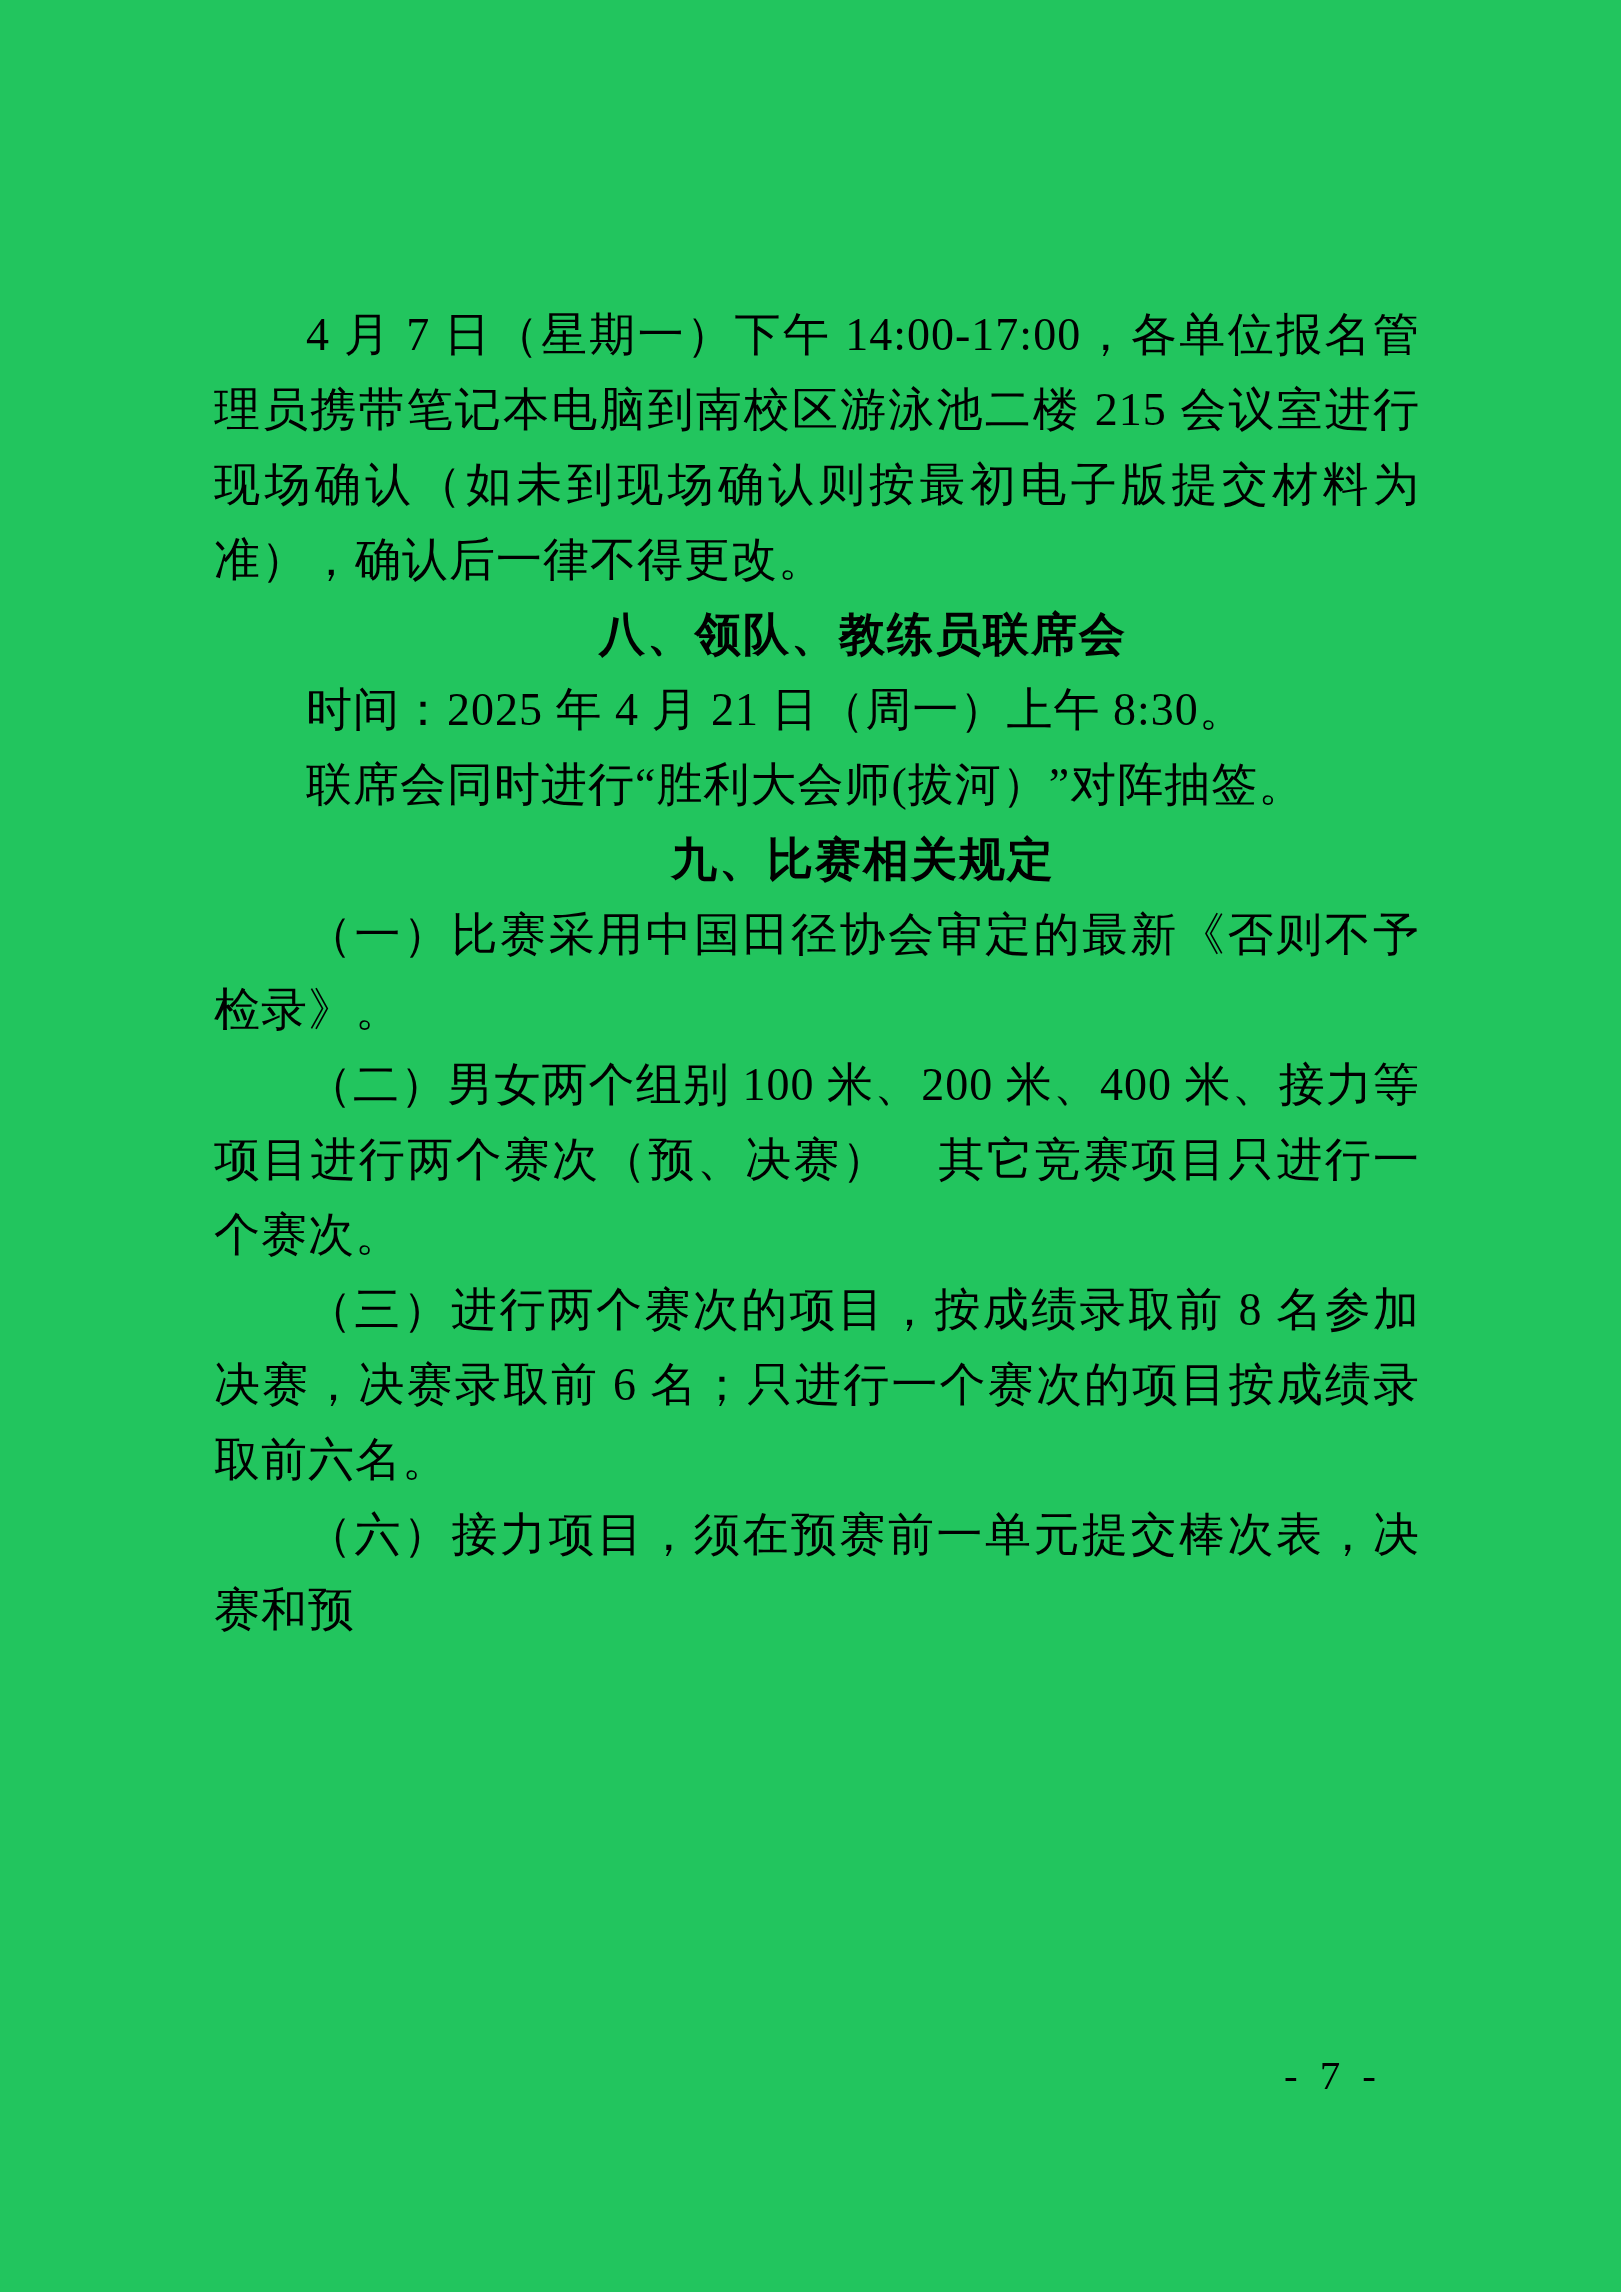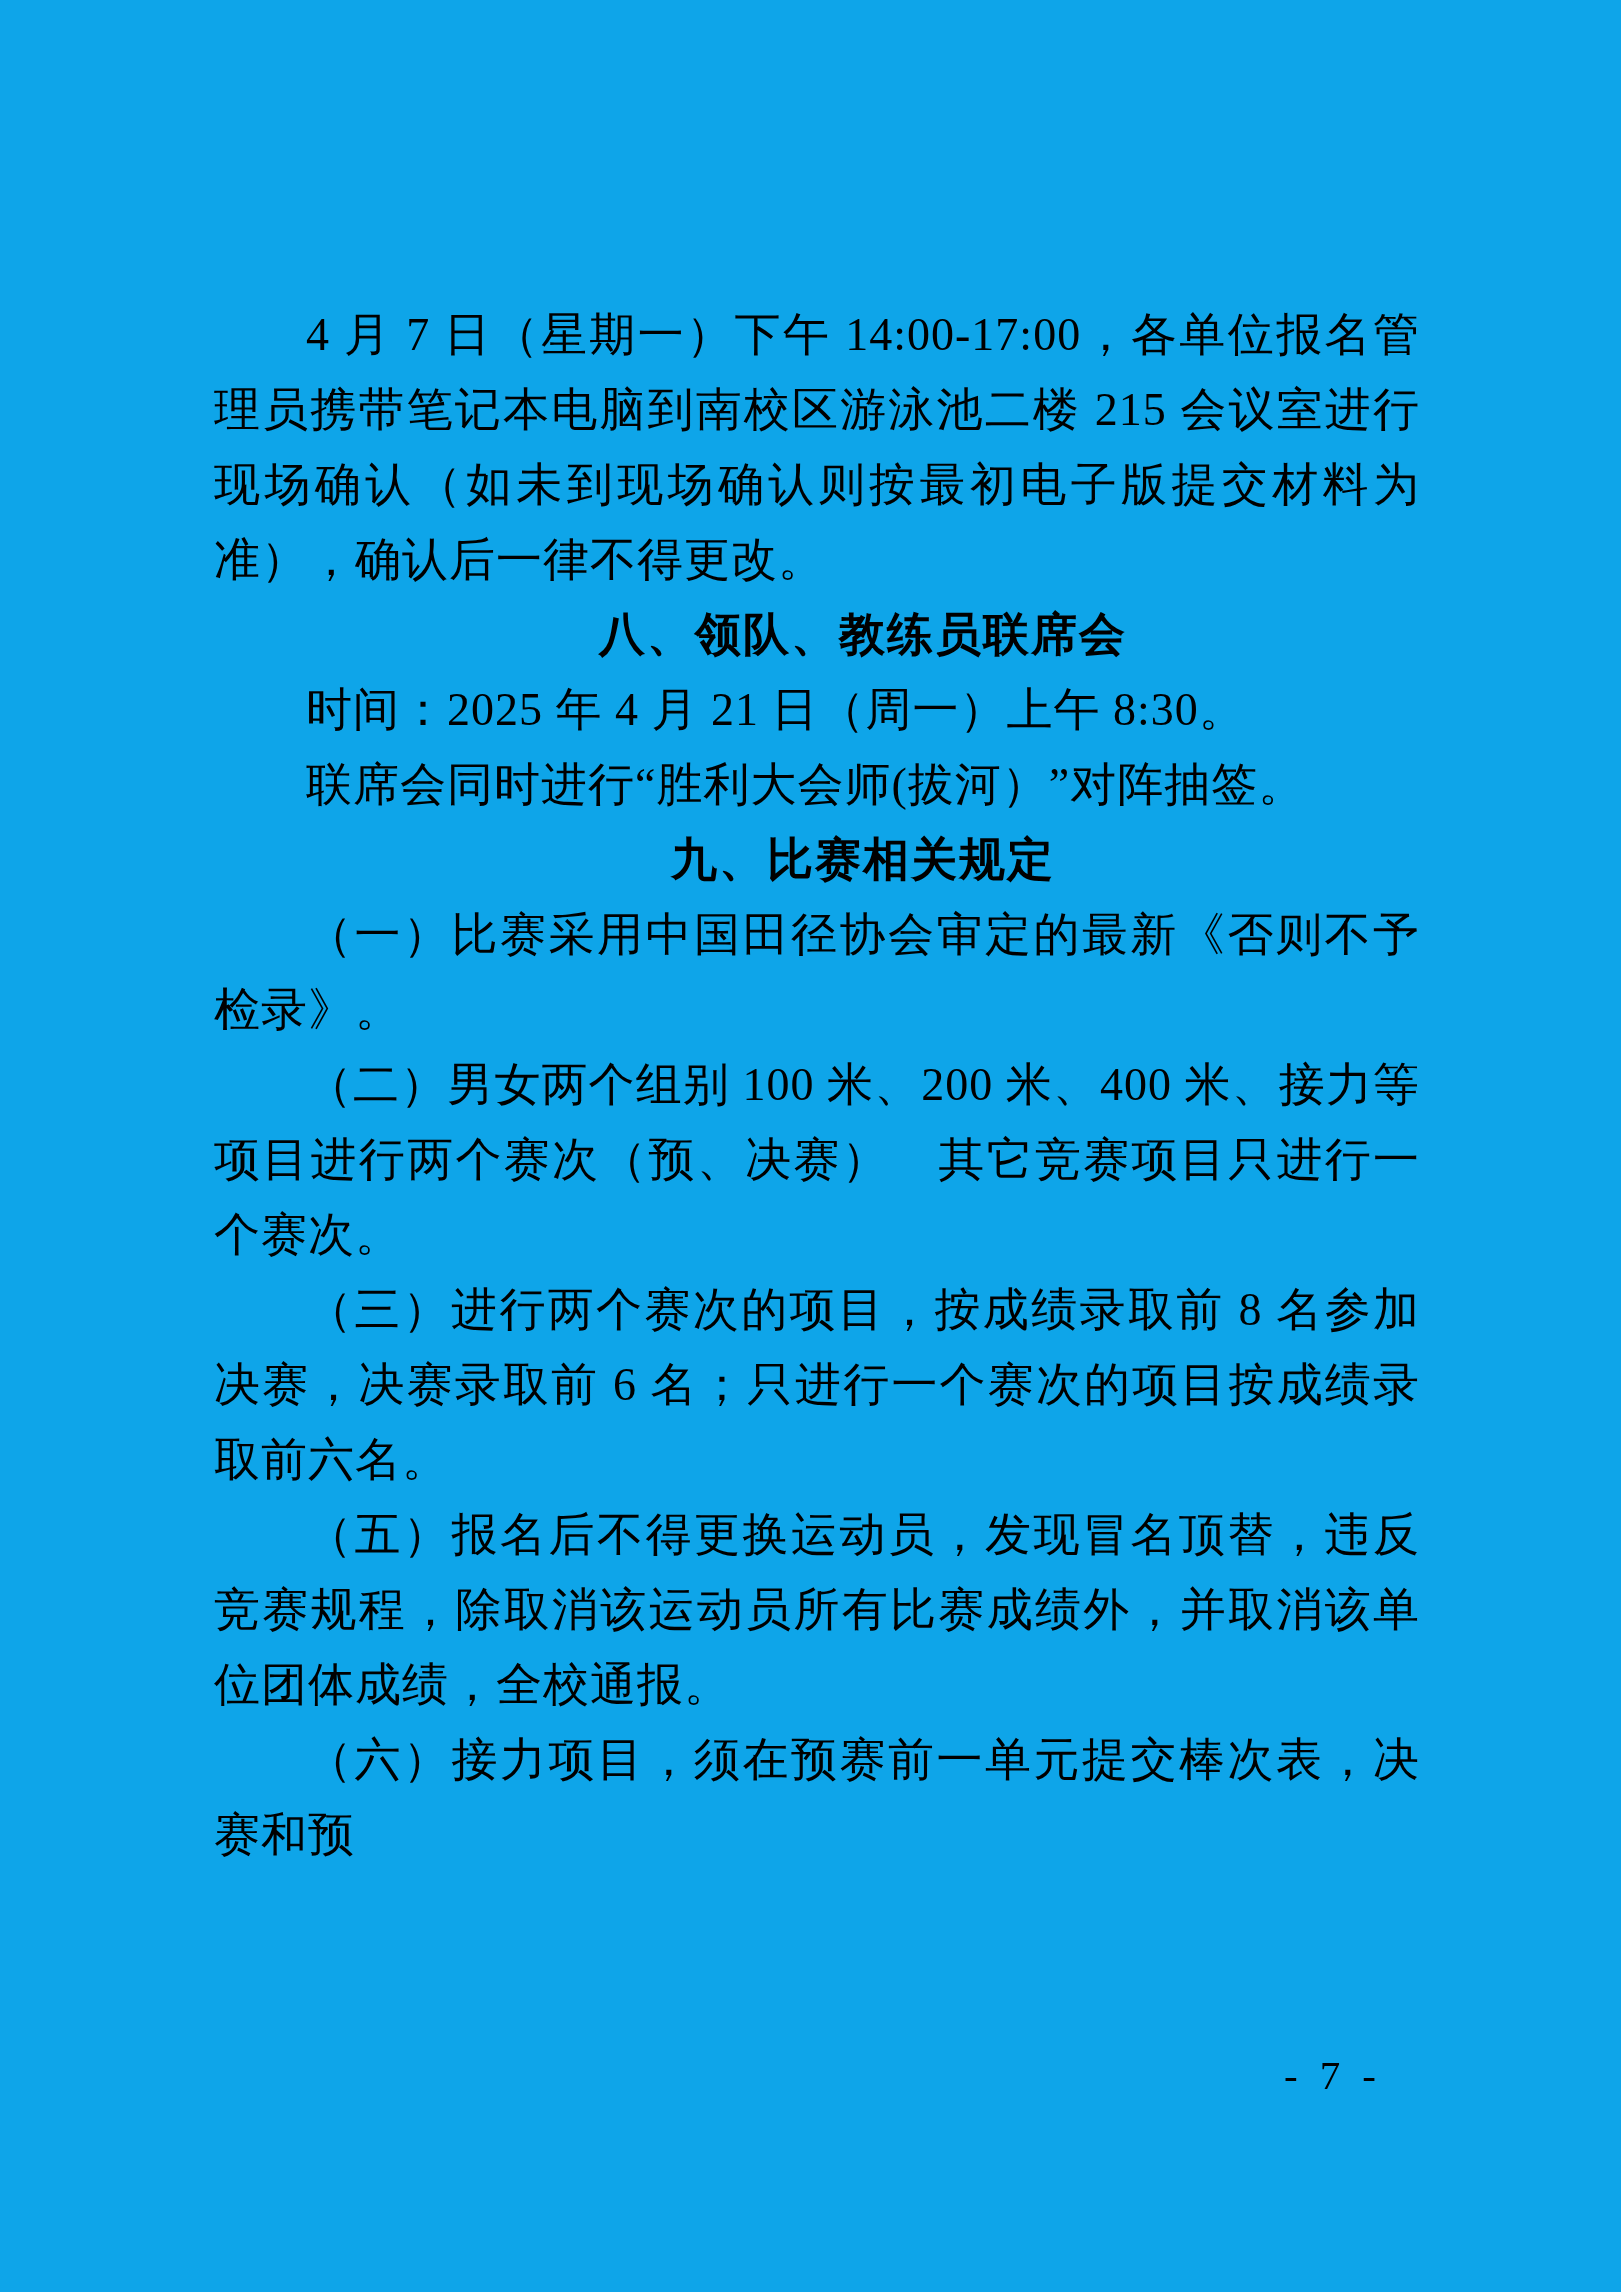--- a/index.html
+++ b/index.html
@@ -4,21 +4,21 @@
 <style>
   html, body {
     margin: 0;
     padding: 0;
     background: #e8e8e8;
   }
   .page {
     position: relative;
     width: 1621px;
     height: 2293px;
-    background: #0ea5e9;
+    background: #22c55e;
     color: #000000;
     overflow: hidden;
     margin: 0 auto;
   }
   .content {
     position: absolute;
     left: 214px;
     top: 297px;
     width: 1206px;
   }
@@ -74,21 +74,20 @@
 
     <p class="heading">九、比赛相关规定</p>
 
     <p>（一）比赛采用中国田径协会审定的最新《否则不予检录》。</p>
 
     <p>（二）男女两个组别 100 米、200 米、400 米、接力等项目进行两个赛次（预、决赛）　其它竞赛项目只进行一个赛次。</p>
 
     <p>（三）进行两个赛次的项目，按成绩录取前 8 名参加决赛，决赛录取前 6 名；只进行一个赛次的项目按成绩录取前六名。</p>
 
 
-    <p>（五）报名后不得更换运动员，发现冒名顶替，违反竞赛规程，除取消该运动员所有比赛成绩外，并取消该单位团体成绩，全校通报。</p>
 
     <p>（六）接力项目，须在预赛前一单元提交棒次表，决赛和预</p>
 
   </div>
 
   <div class="page-number">- 7 -</div>
 
 </div>
 
 

